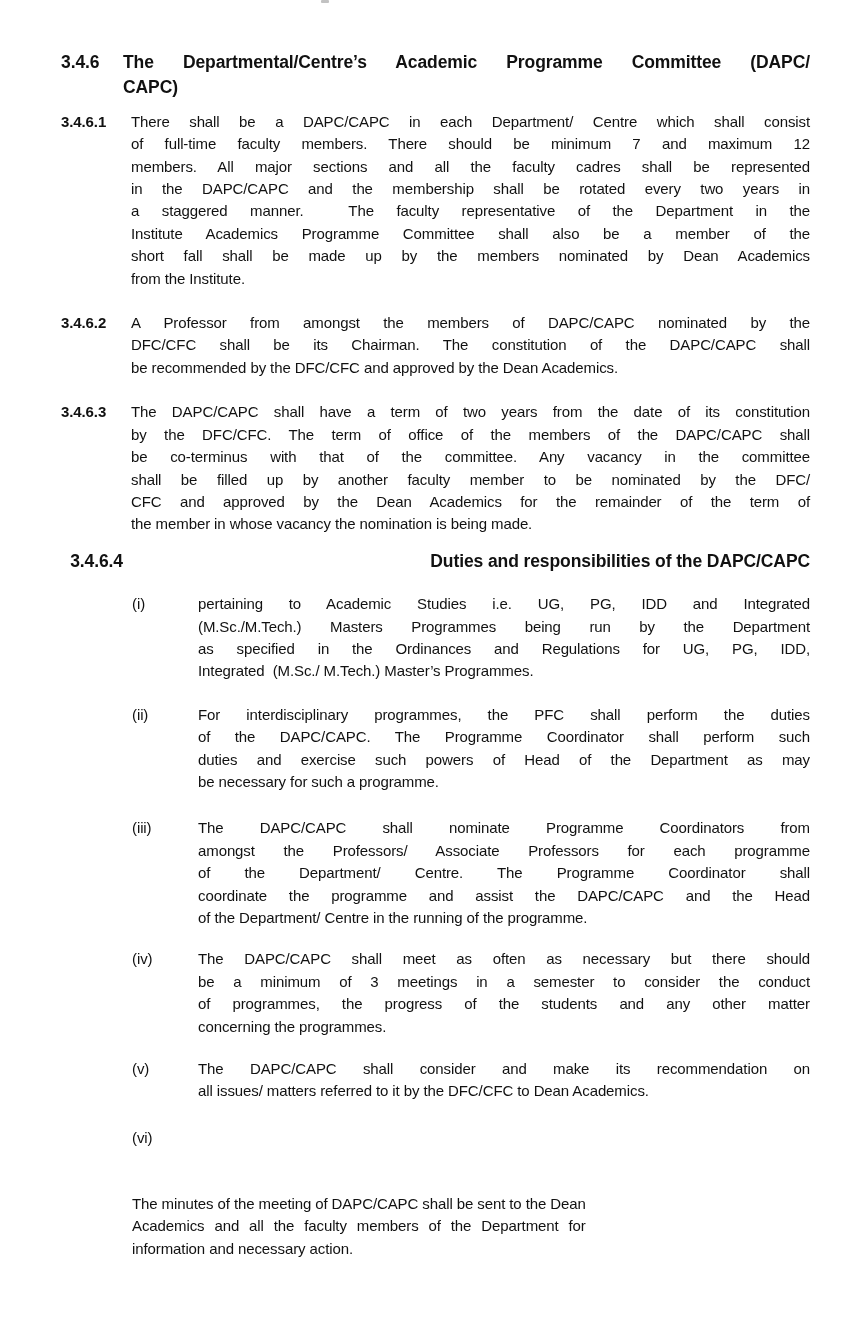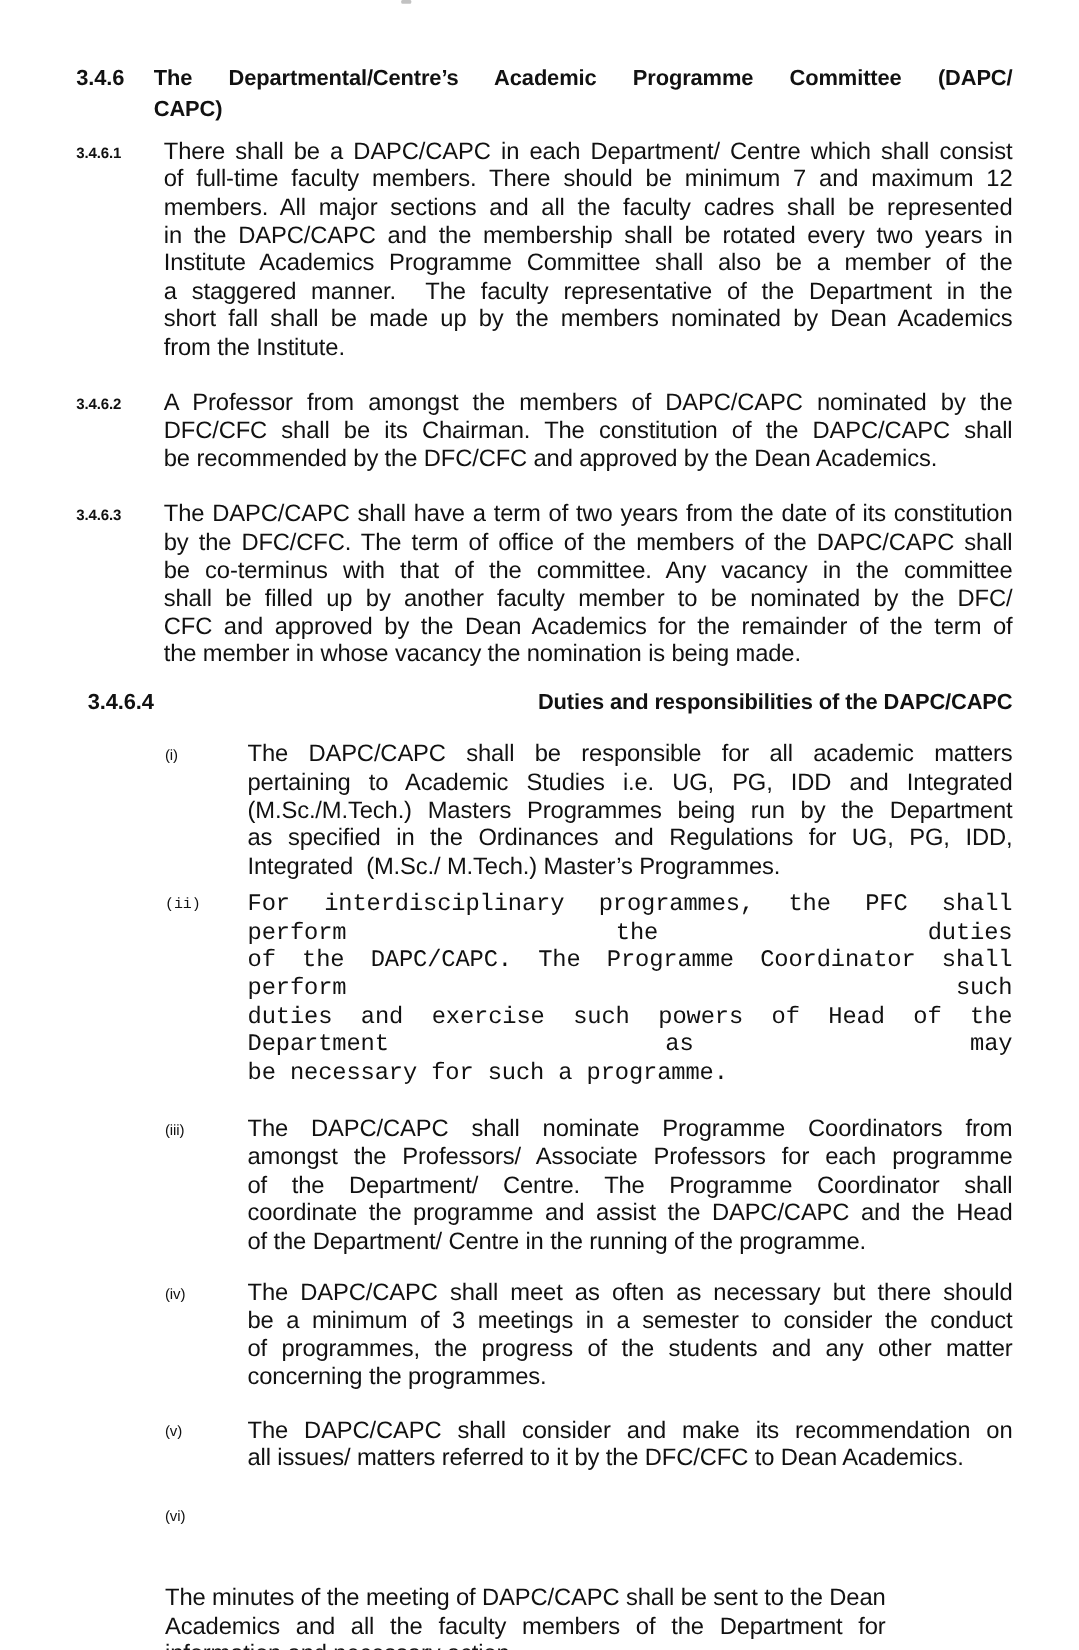--- a/index.html
+++ b/index.html
@@ -11,41 +11,41 @@
   .page{
     box-sizing:border-box;width:863px;height:1320px;
     padding:50px 53px 0 61px;position:relative;
   }
   
   .top-artifact{
     position:absolute;left:321px;top:0;width:8px;height:3px;
     background:#909090;opacity:.55;border-radius:1px;
   }
   .row{display:flex;align-items:flex-start;}
-  .row .num{flex:0 0 70px;font-weight:bold;font-size:12px;line-height:22.4px;letter-spacing:-0.1px;}
+  .row .num{flex:0 0 70px;font-weight:bold;font-size:15px;line-height:22.4px;letter-spacing:-0.1px;}
   .row .body{flex:1;min-width:0;}
   .line{
-    font-size:19px;line-height:22.4px;letter-spacing:-0.1px;
+    font-size:15px;line-height:22.4px;letter-spacing:-0.1px;
     white-space:normal;
   }
   .just{text-align:justify;text-align-last:justify;text-justify:inter-word;}
   
   .row.heading .num{flex:0 0 62px;font-size:17.5px;line-height:25.4px;}
   .row.heading .line{font-weight:bold;font-size:17.5px;line-height:25.4px;}
   
   .row.list{margin-left:71px;}
   .row.list .num{flex:0 0 66px;font-weight:normal;}
   
   .sec-0{margin-top:0;}
   .sec-1{margin-top:10px;}
   .sec-2{margin-top:22px;}
   .sec-3{margin-top:22px;}
   .sec-4{margin-top:13px;text-align:right;}
   .sec-5{margin-top:19px;}
-  .sec-6{margin-top:7px;font-family:Liberation Mono, monospace;}
+  .sec-6{margin-top:21px;}
   .sec-7{margin-top:24px;}
   .sec-8{margin-top:19px;}
   .sec-9{margin-top:20px;}
   .sec-10{margin-top:24px;flex-direction:column;}
 </style>
 </head>
 <body>
 
 <div class="page">
   <div class="top-artifact"></div>
@@ -57,22 +57,22 @@
           <div class="line">CAPC)</div>
         </div>
       </div>
       <div class="row para sec-1">
         <span class="num">3.4.6.1</span>
         <div class="body">
           <div class="line just">There shall be a DAPC/CAPC in each Department/ Centre which shall consist</div>
           <div class="line just">of full-time faculty members. There should be minimum 7 and maximum 12</div>
           <div class="line just">members. All major sections and all the faculty cadres shall be represented</div>
           <div class="line just">in the DAPC/CAPC and the membership shall be rotated every two years in</div>
+          <div class="line just">a staggered manner.&nbsp; The faculty representative of the Department in the</div>
           <div class="line just">Institute Academics Programme Committee shall also be a member of the</div>
-          <div class="line just">a staggered manner.&nbsp; The faculty representative of the Department in the</div>
           <div class="line just">short fall shall be made up by the members nominated by Dean Academics</div>
           <div class="line">from the Institute.</div>
         </div>
       </div>
       <div class="row para sec-2">
         <span class="num">3.4.6.2</span>
         <div class="body">
           <div class="line just">A Professor from amongst the members of DAPC/CAPC nominated by the</div>
           <div class="line just">DFC/CFC shall be its Chairman. The constitution of the DAPC/CAPC shall</div>
           <div class="line">be recommended by the DFC/CFC and approved by the Dean Academics.</div>
@@ -91,21 +91,20 @@
       </div>
       <div class="row heading sec-4">
         <span class="num">3.4.6.4</span>
         <div class="body">
           <div class="line">Duties and responsibilities of the DAPC/CAPC</div>
         </div>
       </div>
       <div class="row list sec-5">
         <span class="num">(i)</span>
         <div class="body">
-          <div class="line just">The DAPC/CAPC shall be responsible for all academic matters</div>
           <div class="line just">pertaining to Academic Studies i.e. UG, PG, IDD and Integrated</div>
           <div class="line just">(M.Sc./M.Tech.) Masters Programmes being run by the Department</div>
           <div class="line just">as specified in the Ordinances and Regulations for UG, PG, IDD,</div>
           <div class="line">Integrated&nbsp; (M.Sc./ M.Tech.) Master’s Programmes.</div>
         </div>
       </div>
       <div class="row list sec-6">
         <span class="num">(ii)</span>
         <div class="body">
           <div class="line just">For interdisciplinary programmes, the PFC shall perform the duties</div>

